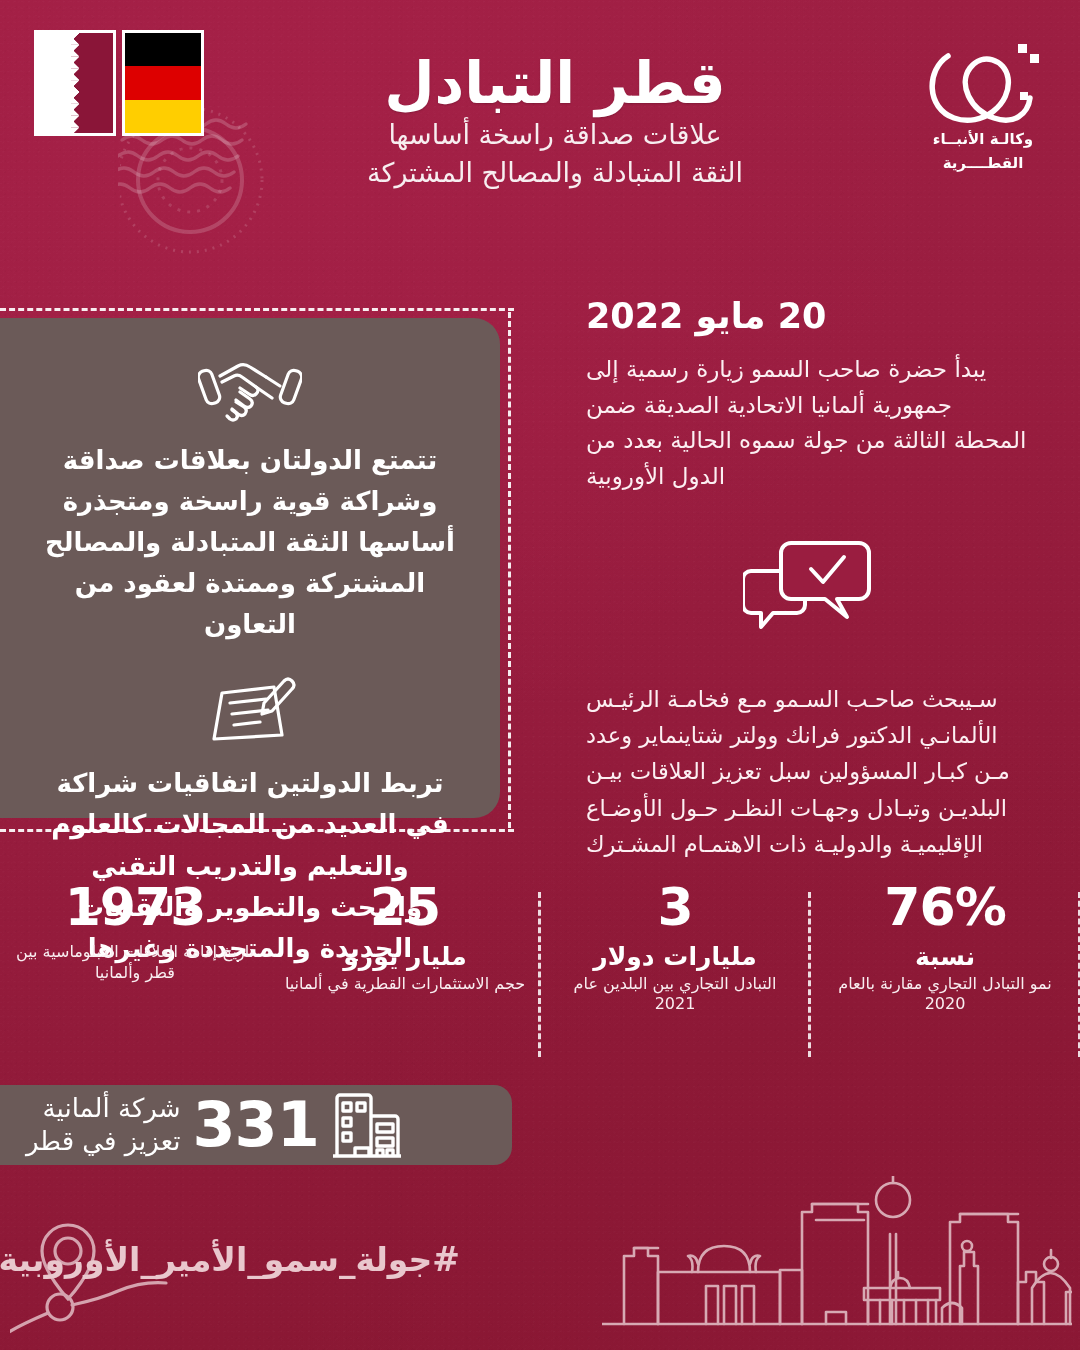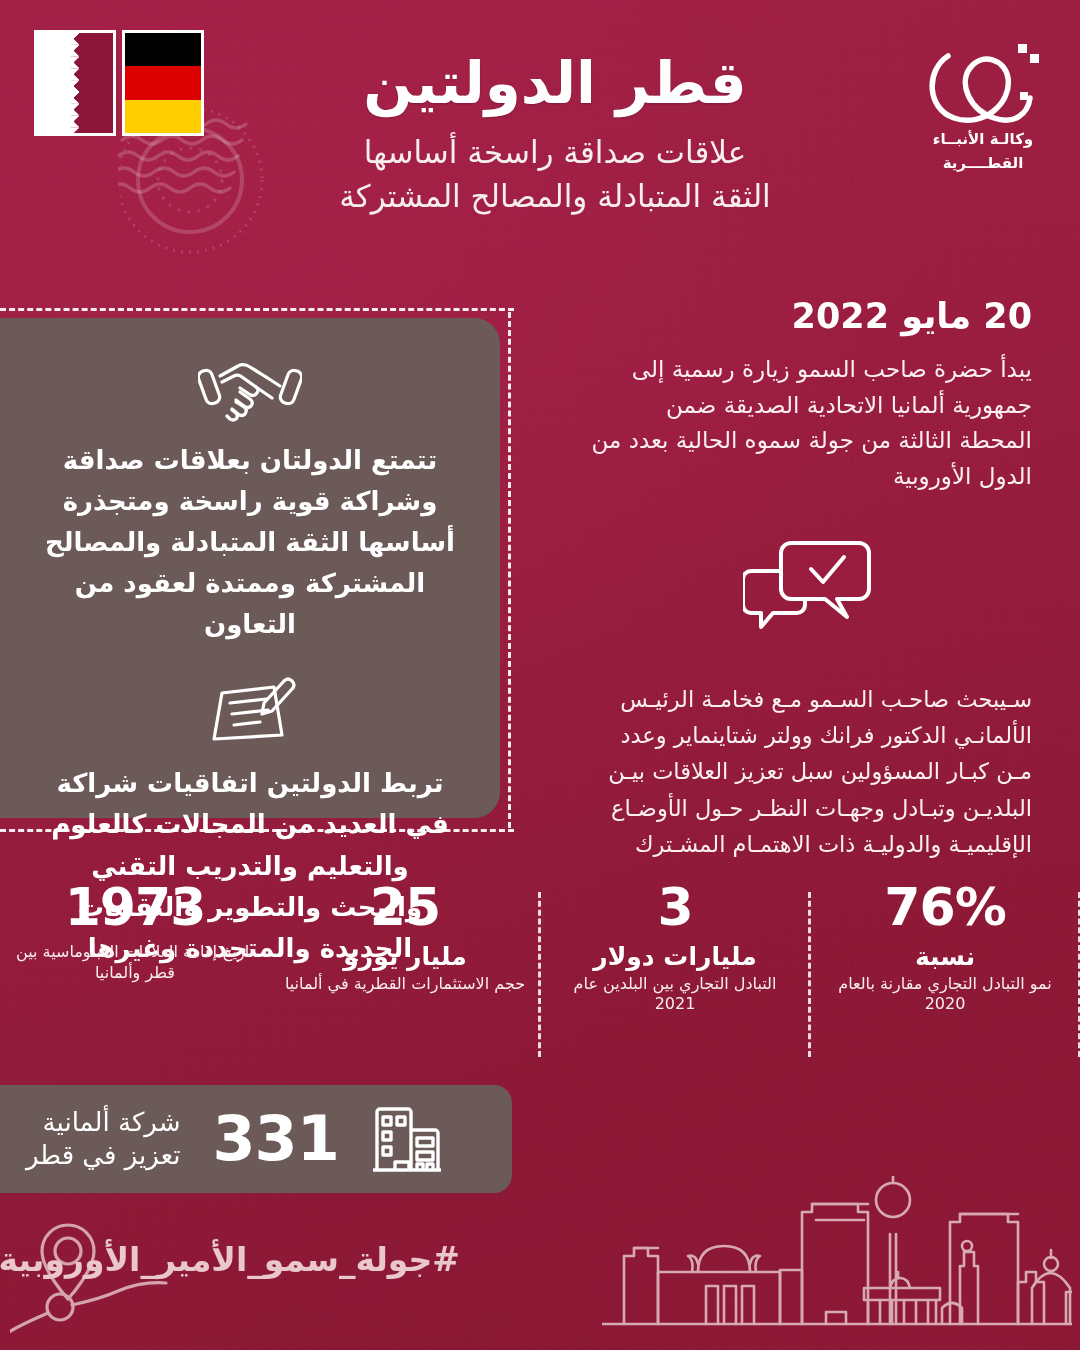--- a/index.html
+++ b/index.html
@@ -67,21 +67,21 @@
 
   .title-block{
     position:absolute; top:52px; right:0; left:0; text-align:center; z-index:5;
     padding-left:200px; padding-right:170px;
   }
   .main-title{
     font-size:58px; font-weight:bold; letter-spacing:0px; line-height:1.1;
     text-shadow:0 1px 2px rgba(0,0,0,.18);
   }
   .subtitle{
-    margin-top:14px; font-size:31px; font-weight:400; line-height:1.42;
+    font-size:27px; font-weight:400; line-height:1.42;
     color:#f7eef0;
   }
 
   .qna-logo{
     position:absolute; top:26px; left:auto; right:22px; width:150px; height:160px; z-index:6;
   }
 
   
   .card-dash-top, .card-dash-bottom{
     position:absolute; left:0; width:514px; height:0;
@@ -106,21 +106,21 @@
   }
   .card-icon{ display:flex; justify-content:center; margin-bottom:16px;}
   .card-text{
     font-size:26px; line-height:1.58; color:#ffffff; font-weight:700;text-align:center;
   }
   .card-sep{ height:28px; }
 
   
   .right-col{
     position:absolute; right:0; top:296px; width:542px; z-index:5;
-    padding:0 48px; text-align:right;
+    padding:0 48px; text-align:left;
   }
   .date-line{
     font-size:35px; font-weight:bold; margin-bottom:16px;
   }
   .right-para{
     font-size:23px; line-height:1.55; color:#fceff2;
   }
   .bubble-icon{ display:flex; justify-content:center; margin:42px 0 34px;}
   .right-para2{
     font-size:22.5px; line-height:1.62; color:#fceff2; letter-spacing:.2px;
@@ -144,24 +144,24 @@
   }
   .stat-unit{
     font-size:25px; font-weight:bold; line-height:1.22;
   }
   .stat-desc{
     font-size:16px; font-weight:400; line-height:1.3; color:#f9eef1; margin-top:1px;
   }
 
   
   .companies-bar{
-    position:absolute; left:0; top:1085px; width:512px; height:108px;
+    position:absolute; left:0; top:1085px; width:512px; height:80px;
     background:#6b5a58; border-radius:0 18px 18px 0; z-index:5;
     display:flex; flex-direction:row-reverse; align-items:center; justify-content:flex-start;
-    padding:0 46px 0 26px; gap:32px;
+    padding:0 46px 0 26px; gap:12px;
   }
   .companies-text{ font-size:26px; line-height:1.28; font-weight:400; text-align:right;}
   .companies-num{ font-size:62px; font-weight:bold; line-height:1; letter-spacing:-1px;}
 
   
   .hashtag{
     position:absolute; left:0; top:1240px; width:560px; z-index:5;
     text-align:center; padding-right:100px;
     font-size:33px; font-weight:bold; color:#e9c7cd;
     direction:rtl;
@@ -194,21 +194,21 @@
     <g fill="none" stroke="rgba(255,255,255,.34)" stroke-width="3.4" stroke-linecap="round">
       <path d="M8 16 q10 -8 20 0 t20 0 t20 0 t20 0 t20 0 t20 0"></path>
       <path d="M4 32 q10 -8 20 0 t20 0 t20 0 t20 0 t20 0 t20 0"></path>
       <path d="M0 48 q10 -8 20 0 t20 0 t20 0 t20 0 t20 0 t20 0"></path>
       <path d="M-4 64 q10 -8 20 0 t20 0 t20 0 t20 0 t20 0 t20 0"></path>
       <path d="M-8 80 q10 -8 20 0 t20 0 t20 0 t20 0 t20 0 t20 0"></path>
     </g>
   </svg>
 
   <div class="title-block">
-    <div class="main-title">قطر الدولتين</div>
+    <div class="main-title">قطر التبادل</div>
     <div class="subtitle">
       <div>علاقات صداقة راسخة أساسها</div>
       <div>الثقة المتبادلة والمصالح المشتركة</div>
     </div>
   </div>
 
   <svg class="qna-logo" viewBox="0 0 150 160">
     <g fill="none" stroke="#ffffff" stroke-width="5.5" stroke-linecap="round">
       <path d="M40 30 C 18 44, 18 82, 46 92 C 74 102, 104 78, 100 52 C 97 33, 74 26, 62 42 C 50 58, 62 84, 86 92 C 106 99, 120 88, 122 72"></path>
     </g>

